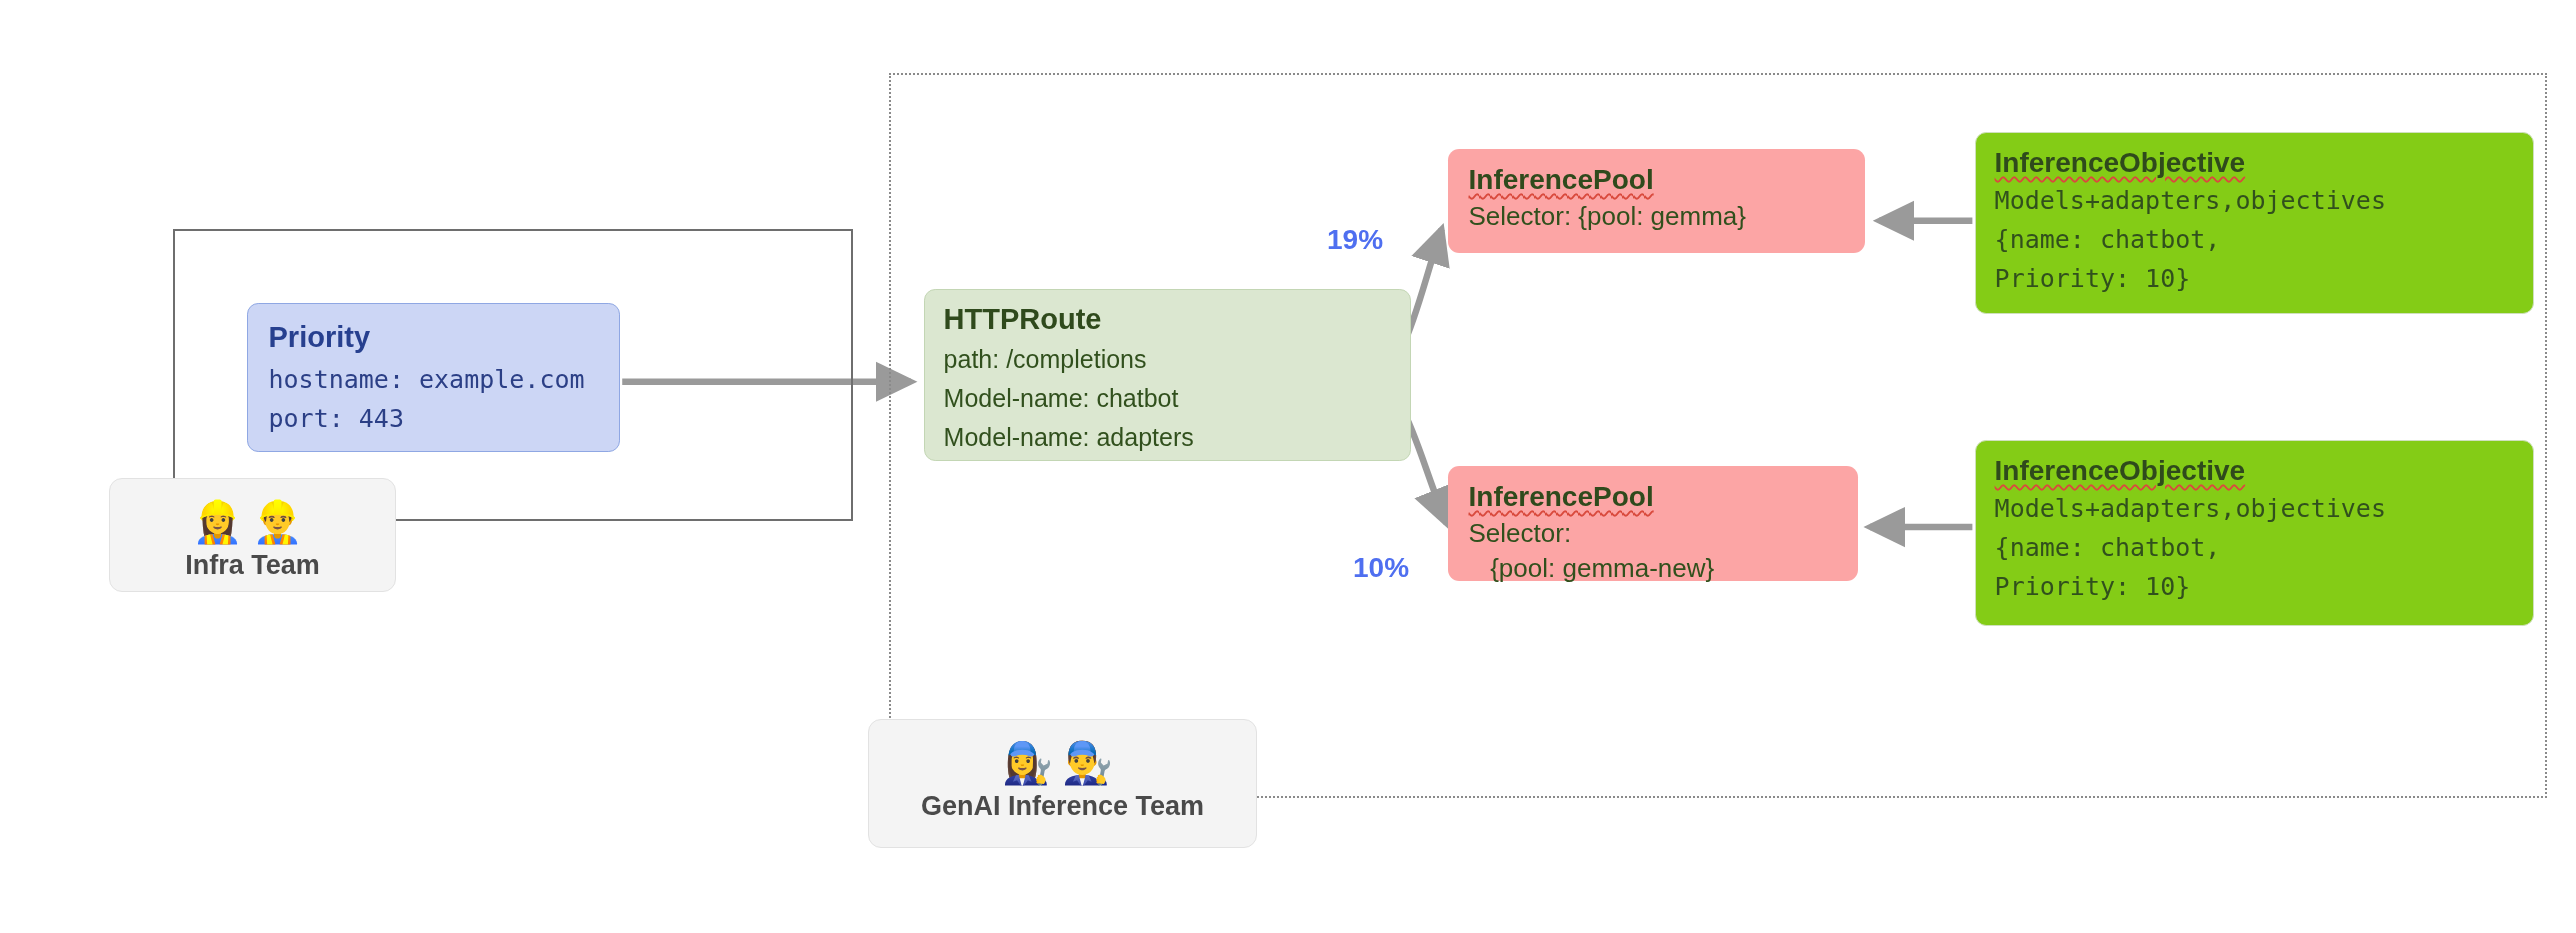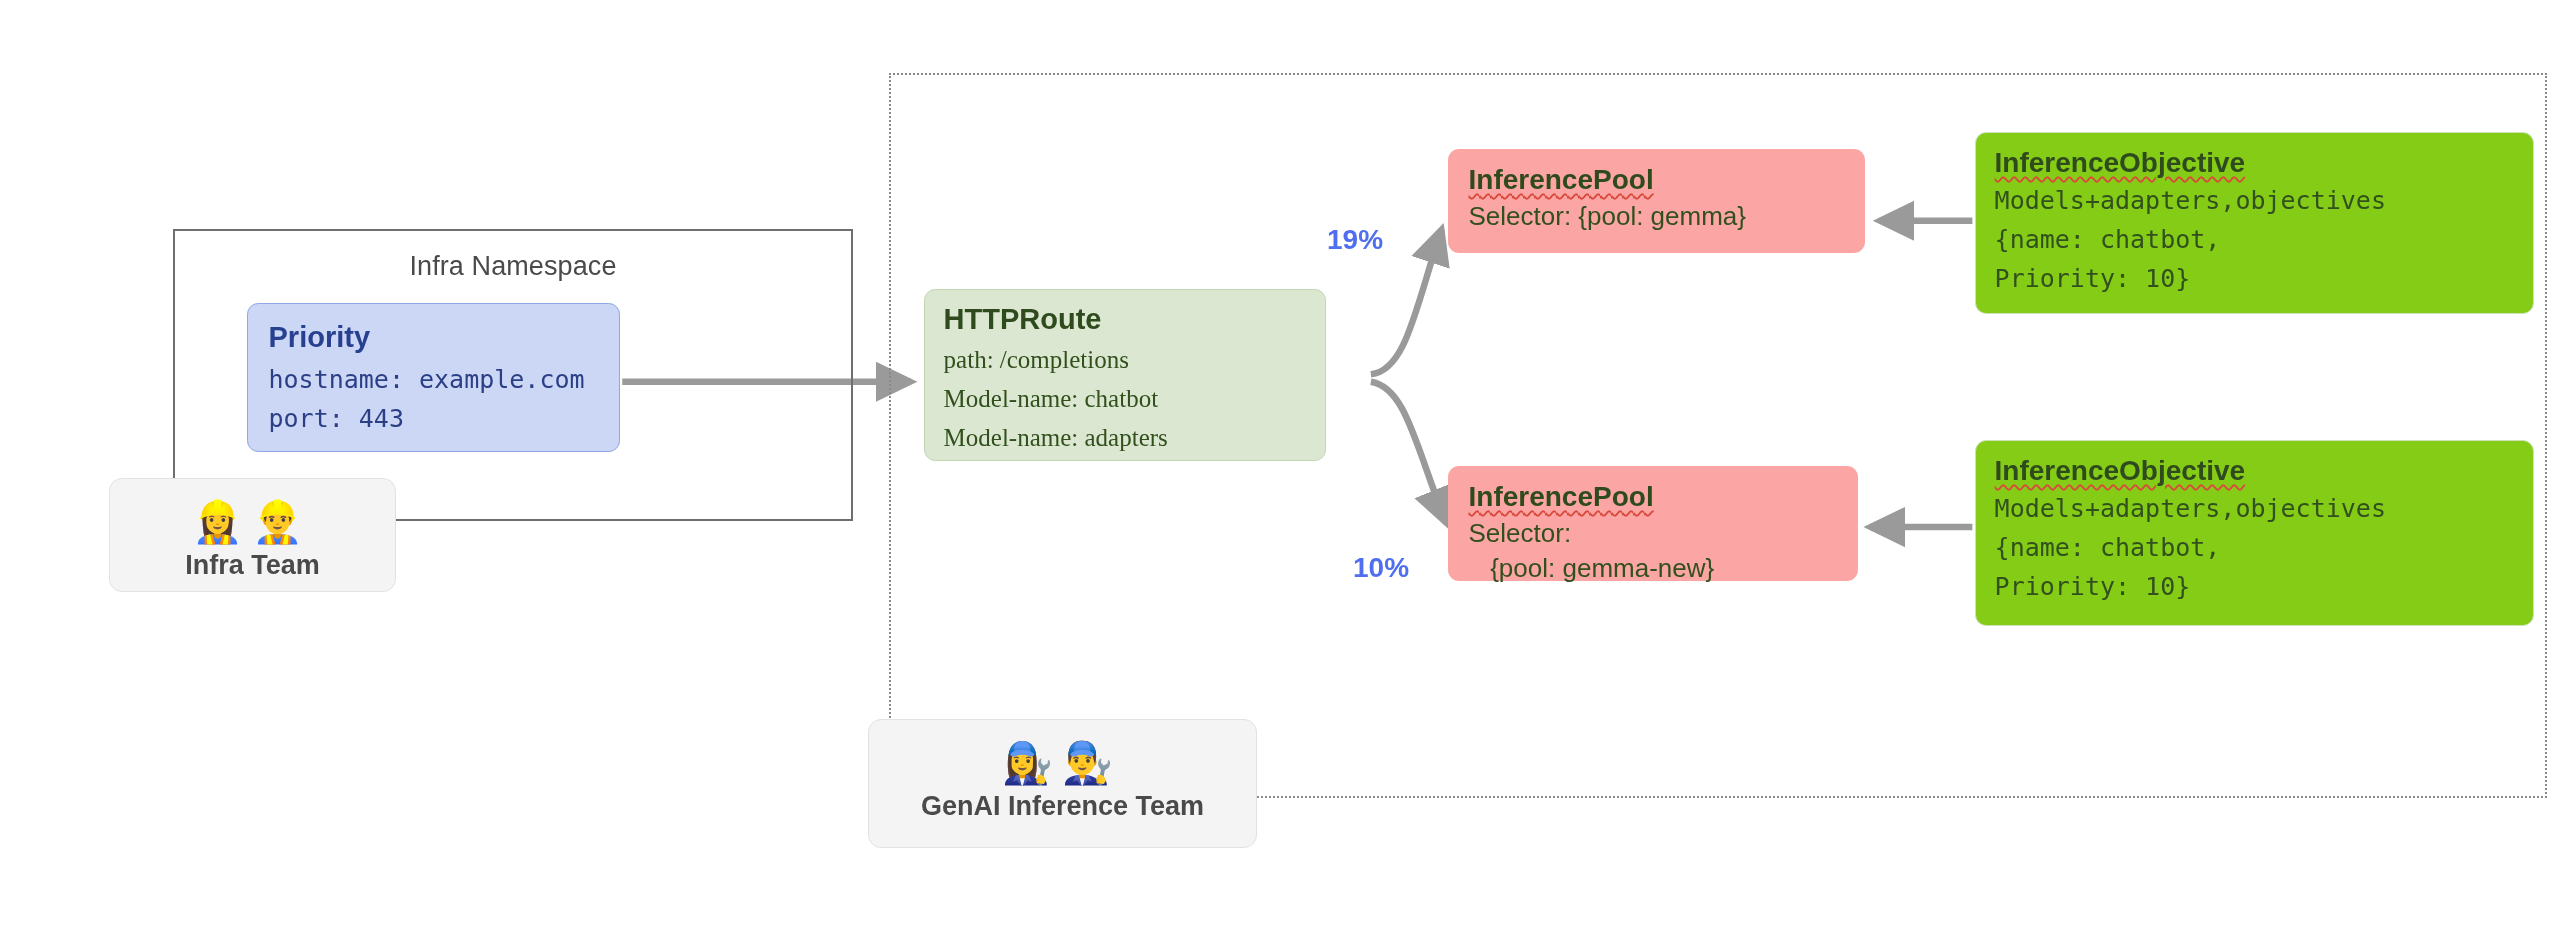--- a/index.html
+++ b/index.html
@@ -107,33 +107,33 @@
     font-family: "DejaVu Sans Mono", "Liberation Mono", monospace;
     font-size: 25px;
     line-height: 39px;
     color: #2b3f86;
   }
 
   
   .n-httproute {
     left: 924px;
     top: 289px;
-    width: 402px;
+    width: 487px;
     height: 172px;
     background: #dbe7d0;
     border: 1.9px solid #c3d6b4;
     padding: 13px 0 0 18.6px;
   }
   .n-httproute .title {
     font-size: 29px;
     color: #2f4a1c;
     margin-bottom: 3.7px;
   }
   .n-httproute .line {
-    font-family: Liberation Serif, serif;
+    font-family: Liberation Sans, sans-serif;
     font-size: 25px;
     line-height: 39px;
     color: #31501d;
   }
 
   
   .n-pool {
     background: #fca5a5;
     border: none;
     padding: 15px 0 0 20.5px;
@@ -234,21 +234,20 @@
     <path d="M1472,402 C1510,398 1520,330 1548,246" fill="none" stroke="#9a9a9a" stroke-width="7" marker-end="url(#arrowhead)"></path>
 
     <path d="M1472,410 C1510,416 1520,480 1553,562" fill="none" stroke="#9a9a9a" stroke-width="7" marker-end="url(#arrowhead)"></path>
 
     <line x1="2118" y1="237" x2="2018" y2="237" stroke="#9a9a9a" stroke-width="7" marker-end="url(#arrowhead)"></line>
 
     <line x1="2118" y1="566" x2="2008" y2="566" stroke="#9a9a9a" stroke-width="7" marker-end="url(#arrowhead)"></line>
   </svg>
 
   <div class="ns-infra"></div>
-  <div class="ns-infra-title">Infra Namespace</div>
 
   <div class="node n-gateway">
     <span class="title">Priority</span>
     <span class="line">hostname: example.com</span>
     <span class="line">port: 443</span>
   </div>
 
   <div class="team t-infra">
     <span class="emojis">👷‍♀️👷‍♂️</span>
     <span class="team-label">Infra Team</span>

